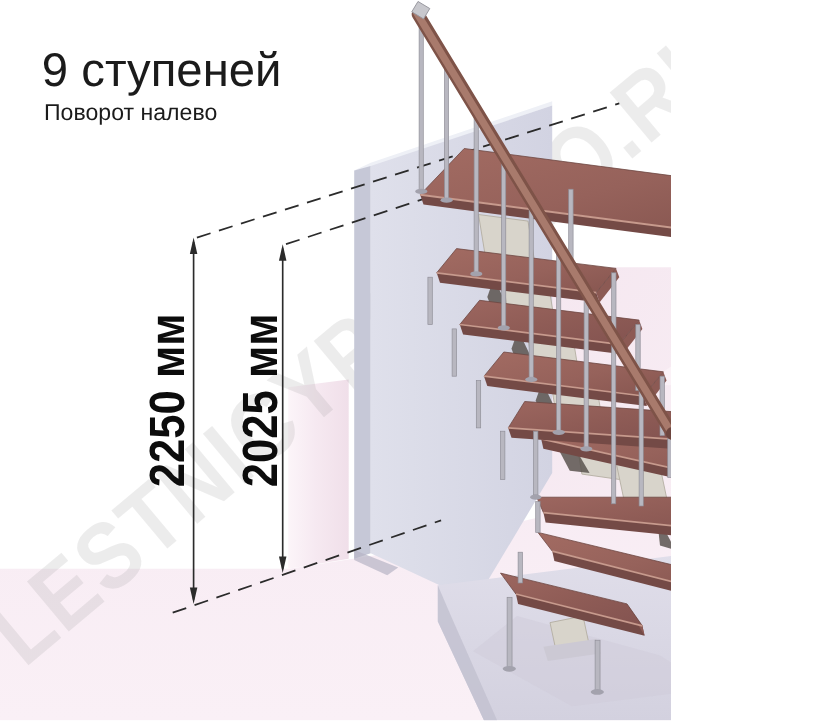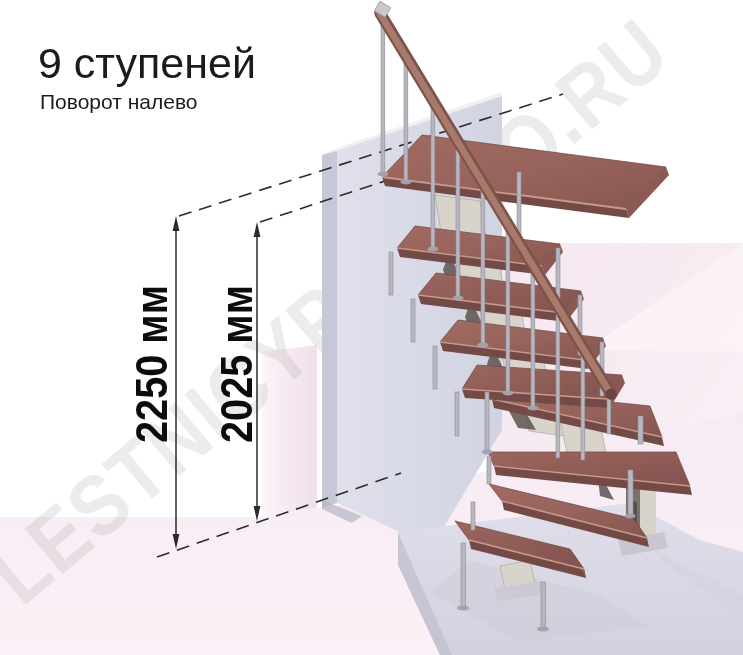--- a/index.html
+++ b/index.html
@@ -1,18 +1,18 @@
 <!DOCTYPE html>
 <html><head>
 <meta charset="utf-8">
 <style>
   html,body{margin:0;padding:0;background:#ffffff;}
   .stage{
     position:relative;
-    width:743px;height:655px;
+    width:610px;height:655px;
     overflow:hidden;
     background:#ffffff;
     font-family:"Liberation Sans","DejaVu Sans",sans-serif;
   }
   svg{position:absolute;left:0;top:0;display:block;}
   text{user-select:none;}
   .heading{font-size:43px;fill:#1b1b1b;font-weight:400;}
   .subheading{font-size:21px;fill:#1b1b1b;font-weight:400;}
   .dim-label{font-size:45px;font-weight:700;fill:#0c0c0c;}
   .watermark{font-size:86px;font-weight:700;fill:#8f8f8f;opacity:0.16;letter-spacing:2px;}

